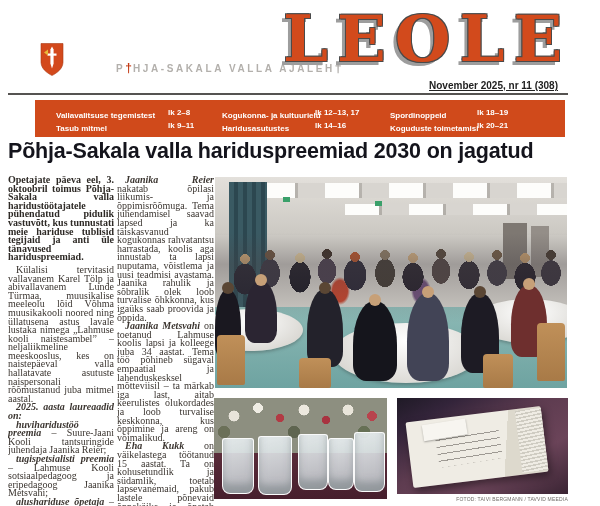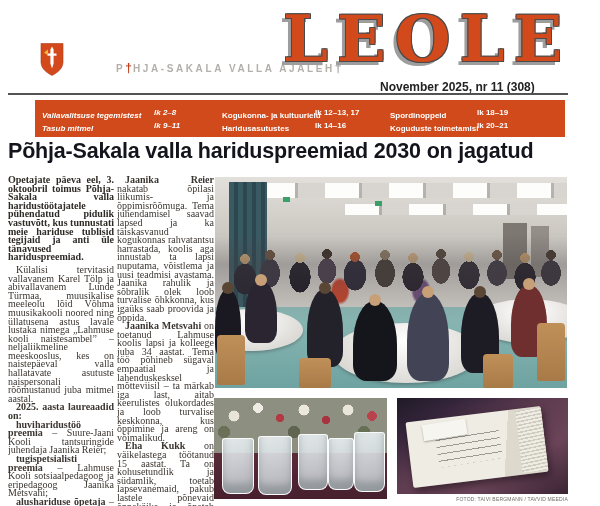--- a/index.html
+++ b/index.html
@@ -11,28 +11,28 @@
   .muni-name{position:absolute;left:70px;top:61px;font-size:10px;font-weight:bold;
     letter-spacing:2.6px;color:#b3b0ac;white-space:nowrap;margin-left:46px;}
   .muni-name .sword-red{color:#c33a14;font-size:12px;letter-spacing:1px;}
   .muni-name .sword-gray{color:#a5a29e;font-size:12px;letter-spacing:0;}
   .logo{position:absolute;left:283px;top:0px;width:290px;
     font-family:"DejaVu Serif","Liberation Serif",serif;font-weight:bold;
     font-size:64px;line-height:78px;letter-spacing:9px;color:#d24a1c;
     text-shadow:
       -1px -1px 0 #4a4a4a, 1px -1px 0 #4a4a4a, -1px 1px 0 #4a4a4a, 1px 1px 0 #4a4a4a,
       -4px 4px 0 #9d9d9d;}
-  .issue{position:absolute;left:380px;top:80px;width:178px;
-    font-size:12px;font-weight:bold;color:#222;}
+  .issue{position:absolute;left:380px;top:80px;width:178px;text-align:right;
+    font-size:10px;font-weight:bold;color:#222;text-decoration:underline;}
   .rule{position:absolute;left:8px;top:93px;width:560px;height:2px;background:#555351;}
 
   
   .toc-bar{position:absolute;left:35px;top:100px;width:530px;height:37px;background:#d04a1b;}
   .toc-group{position:absolute;top:6px;}
-  .toc-group.g0{left:7px;width:165px;font-style:italic;}
+  .toc-group.g0{left:21px;width:165px;}
   .toc-group.g1{left:187px;width:165px;}
   .toc-group.g2{left:355px;width:170px;}
   .toc-row{position:relative;height:13px;line-height:13px;}
   .toc-label,.toc-pages{font-size:8px;font-weight:bold;color:#fff;white-space:nowrap;}
   .toc-pages{position:absolute;top:0;}
   .g0 .toc-pages{left:112px;}
   .g1 .toc-pages{left:93px;}
   .g2 .toc-pages{left:87px;}
 
   
@@ -42,21 +42,21 @@
   
   .col{position:absolute;top:176px;height:330px;overflow:hidden;
     font-family:"Liberation Serif",serif;font-size:10px;line-height:8.6px;
     color:#3b3530;text-align:justify;}
   .col1{left:8px;width:106px;}
   .col2{left:117px;width:97px;}
   .para{margin:0;}
   .para.intro{font-weight:bold;color:#2e2a26;margin-bottom:4px;}
   .para.indent{text-indent:8px;}
   .para.cont{text-indent:0;}
-  .para b{font-weight:bold;}
+  .para b{font-weight:bold;font-style:italic;}
 
   
   figure{margin:0;padding:0;}
   .photo{position:absolute;overflow:hidden;}
   .photo-hall{left:215px;top:177px;width:352px;height:211px;background:#cfccc6;}
   .hall-ceiling{position:absolute;left:0;top:0;width:100%;height:58px;
     background:linear-gradient(#e3e0db,#cbc8c2);}
   .skylight{position:absolute;height:15px;
     background:repeating-linear-gradient(90deg,#fdfdfb 0 34px,rgba(150,146,140,0.55) 34px 37px,#d8d5d0 37px 64px);}
   .skylight.r1{left:46px;right:0;top:6px;}

